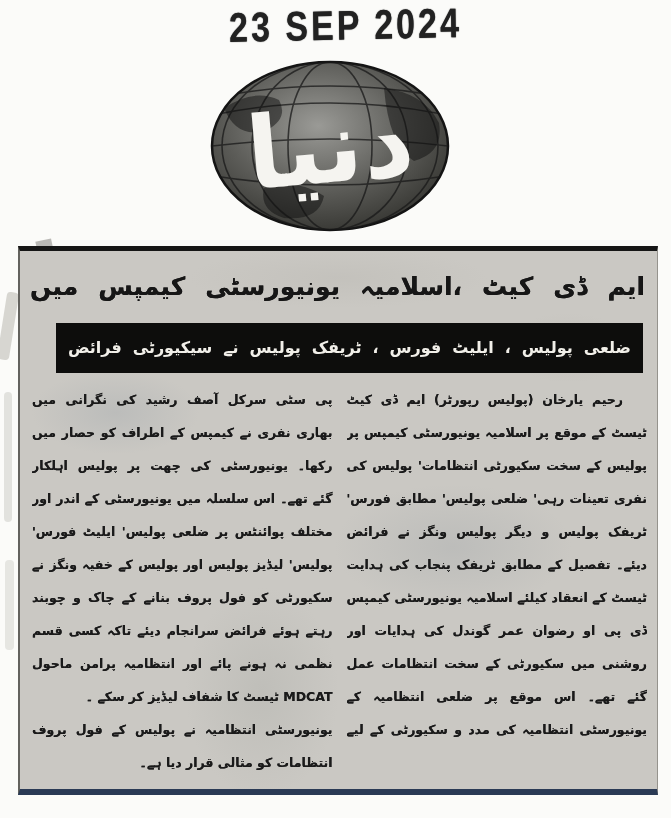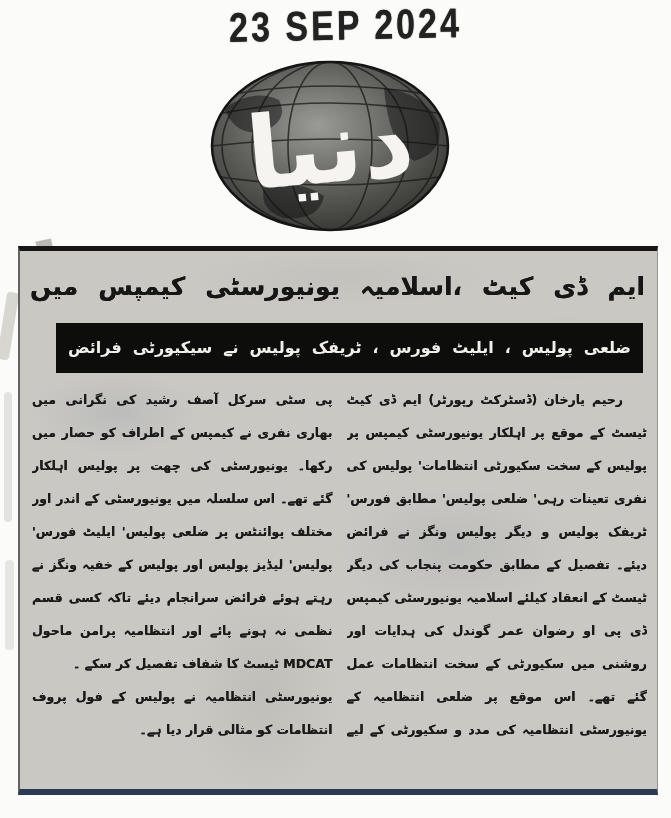--- a/index.html
+++ b/index.html
@@ -117,42 +117,43 @@
 
   <div class="clip">
 
     <div class="headline">ایم ڈی کیٹ ،اسلامیہ یونیورسٹی کیمپس میں سخت سکیورٹی</div>
 
     <div class="band">ضلعی پولیس ، ایلیٹ فورس ، ٹریفک پولیس نے سیکیورٹی فرائض سرانجام دیئے</div>
 
     <div class="body">
 
       <div class="col">
-        <div class="line indent">رحیم یارخان (ڈسٹرکٹ رپورٹر) ایم ڈی کیٹ</div>
-        <div class="line">ٹیسٹ کے موقع پر اہلکار یونیورسٹی کیمپس پر</div>
+        <div class="line indent">رحیم یارخان (پولیس رپورٹر) ایم ڈی کیٹ</div>
+        <div class="line">ٹیسٹ کے موقع پر اسلامیہ یونیورسٹی کیمپس پر</div>
         <div class="line">پولیس کے سخت سکیورٹی انتظامات' پولیس کی بھاری</div>
         <div class="line">نفری تعینات رہی' ضلعی پولیس' مطابق فورس'</div>
         <div class="line">ٹریفک پولیس و دیگر پولیس ونگز نے فرائض سرانجام</div>
-        <div class="line">دیئے۔ تفصیل کے مطابق حکومت پنجاب کی دیگر</div>
+        <div class="line">دیئے۔ تفصیل کے مطابق ٹریفک پنجاب کی ہدایت</div>
         <div class="line">ٹیسٹ کے انعقاد کیلئے اسلامیہ یونیورسٹی کیمپس پر</div>
         <div class="line">ڈی پی او رضوان عمر گوندل کی ہدایات اور احکامات کی</div>
         <div class="line">روشنی میں سکیورٹی کے سخت انتظامات عمل میں لائے</div>
         <div class="line">گئے تھے۔ اس موقع پر ضلعی انتظامیہ کے افسران'</div>
         <div class="line">یونیورسٹی انتظامیہ کی مدد و سکیورٹی کے لیے ڈی ایس</div>
       </div>
 
       <div class="col">
         <div class="line">پی سٹی سرکل آصف رشید کی نگرانی میں پولیس کی</div>
         <div class="line">بھاری نفری نے کیمپس کے اطراف کو حصار میں لے</div>
         <div class="line">رکھا۔ یونیورسٹی کی چھت پر پولیس اہلکار تعینات کیے</div>
         <div class="line">گئے تھے۔ اس سلسلہ میں یونیورسٹی کے اندر اور باہر</div>
         <div class="line">مختلف پوائنٹس پر ضلعی پولیس' ایلیٹ فورس' ٹریفک</div>
         <div class="line">پولیس' لیڈیز پولیس اور پولیس کے خفیہ ونگز نے بھی</div>
+        <div class="line">سکیورٹی کو فول پروف بنانے کے چاک و چوبند</div>
         <div class="line">رہتے ہوئے فرائض سرانجام دیئے تاکہ کسی قسم کی بد</div>
         <div class="line">نظمی نہ ہونے پائے اور انتظامیہ پرامن ماحول میں</div>
-        <div class="line end">MDCAT ٹیسٹ کا شفاف تفصیل کر سکے ۔</div>
+        <div class="line end">MDCAT ٹیسٹ کا شفاف لیڈیز کر سکے ۔</div>
         <div class="line">یونیورسٹی انتظامیہ نے پولیس کے فول پروف سکیورٹی</div>
         <div class="line end">انتظامات کو مثالی قرار دیا ہے۔</div>
       </div>
 
     </div>
   </div>
 </div>
 
 </body></html>

